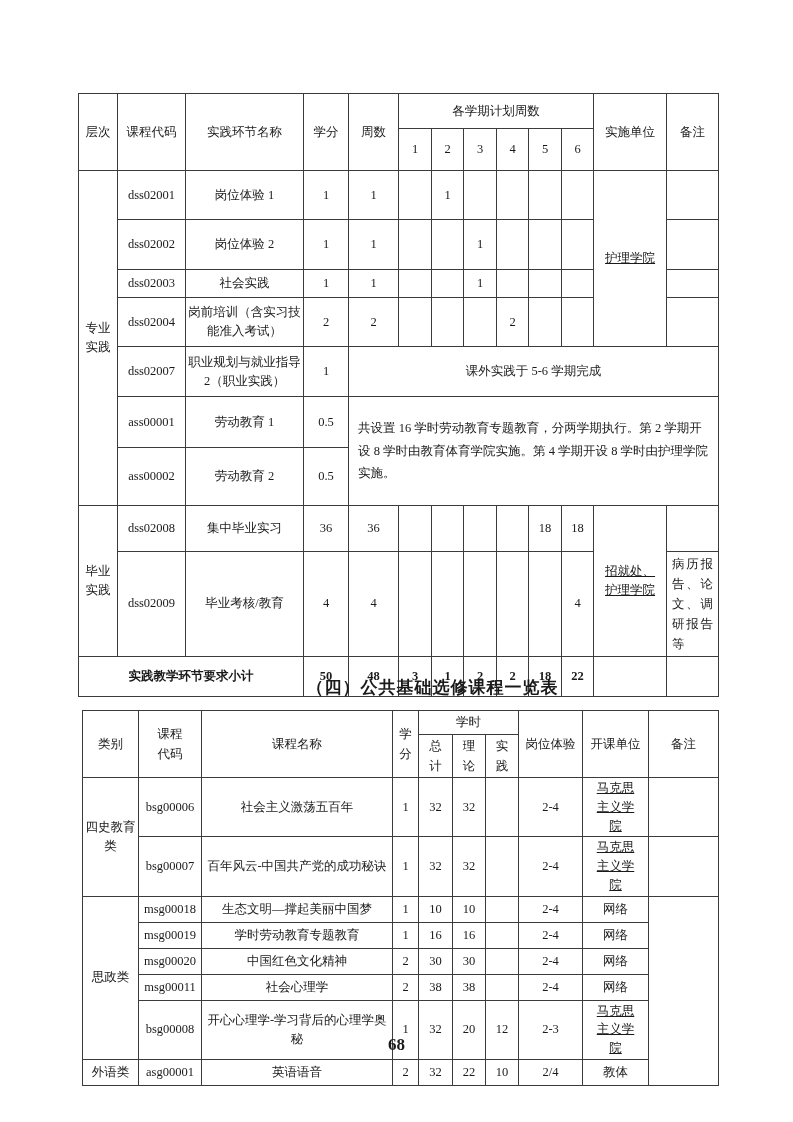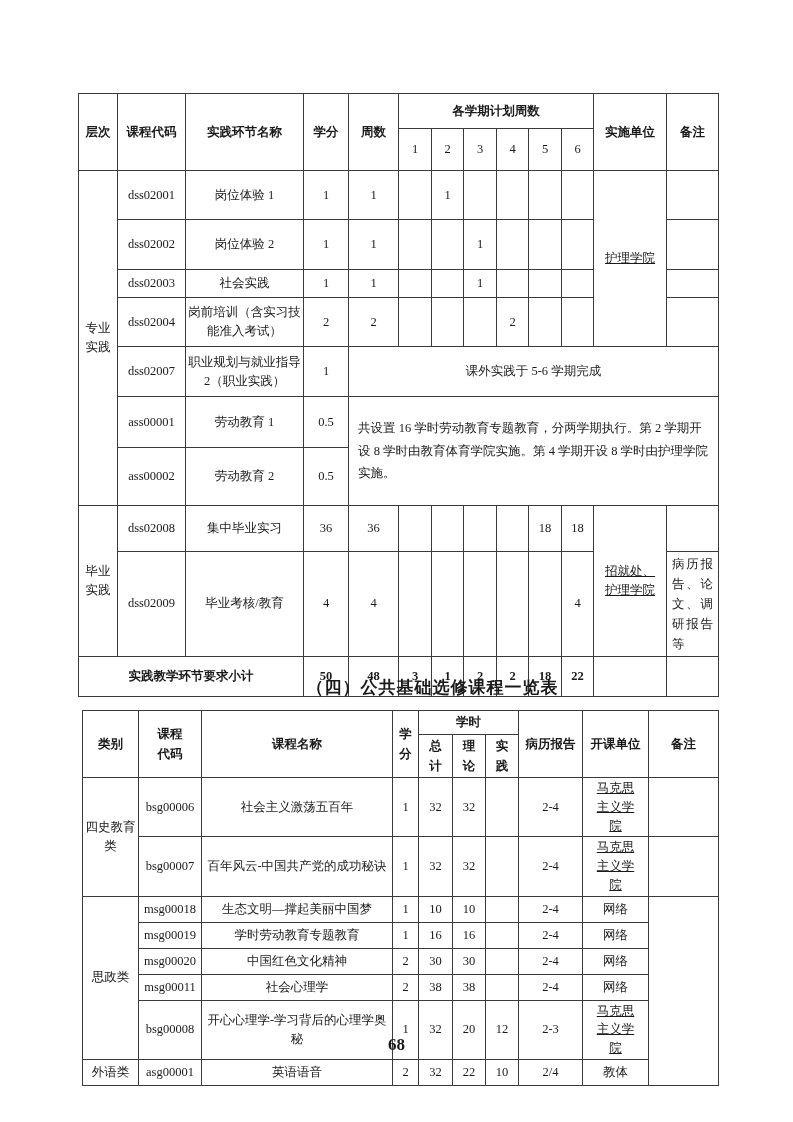--- a/index.html
+++ b/index.html
@@ -7,21 +7,21 @@
     position:relative;width:793px;height:1122px;margin:0 auto;background:#ffffff;
     font-family:"Liberation Serif","DejaVu Serif",serif;color:#1a1a1a;
     outline:1px solid #c9c9c9;overflow:hidden;
   }
   table{border-collapse:collapse;table-layout:fixed;}
   td,th{
     border:1px solid #3b3b3b;text-align:center;vertical-align:middle;
     font-size:12.5px;line-height:1.5;padding:1px 2px;overflow:hidden;
     font-weight:normal;word-break:break-word;
   }
-  th{font-weight:bold;}
+  th{font-weight:normal;}
   #t1{position:absolute;left:78px;top:93px;width:640px;}
   #t2{position:absolute;left:82px;top:710px;width:636px;}
   tr.h35{height:35px;} tr.h42{height:42px;} tr.h49{height:49px;} tr.h50{height:50px;margin-left:30px;}
   tr.h28{height:28px;} tr.h47{height:47px;} tr.h46{height:46px;} tr.h90{height:90px;}
   tr.h40{height:40px;margin-top:8px;} tr.h24{height:24px;} tr.h34{height:34px;} tr.h45{height:45px;}
   tr.h26{height:26px;}
   .bold{font-weight:bold;}
   .leftcell{text-align:left;padding:20px 9px;line-height:1.8;}
   .justcell{text-align:justify;text-justify:inter-character;padding:2px 5px;line-height:1.6;}
   .unitpad{padding:1px 8px;text-decoration:underline;}
@@ -209,21 +209,21 @@
         <col style="width:66px">
         <col style="width:70px">
     </colgroup>
     <tbody>
         <tr class="h24">
       <th rowspan="2">类别</th>
       <th rowspan="2" class="cn2"><span class="inner">课程代码</span></th>
       <th rowspan="2">课程名称</th>
       <th rowspan="2" class="cn1"><span class="inner">学分</span></th>
       <th colspan="3">学时</th>
-      <th rowspan="2">病历报告</th>
+      <th rowspan="2">岗位体验</th>
       <th rowspan="2">开课单位</th>
       <th rowspan="2">备注</th>
     </tr>
     <tr class="h34">
       <th class="cn1"><span class="inner">总计</span></th>
       <th class="cn1"><span class="inner">理论</span></th>
       <th class="cn1"><span class="inner">实践</span></th>
     </tr>
 
     <tr class="h45">

